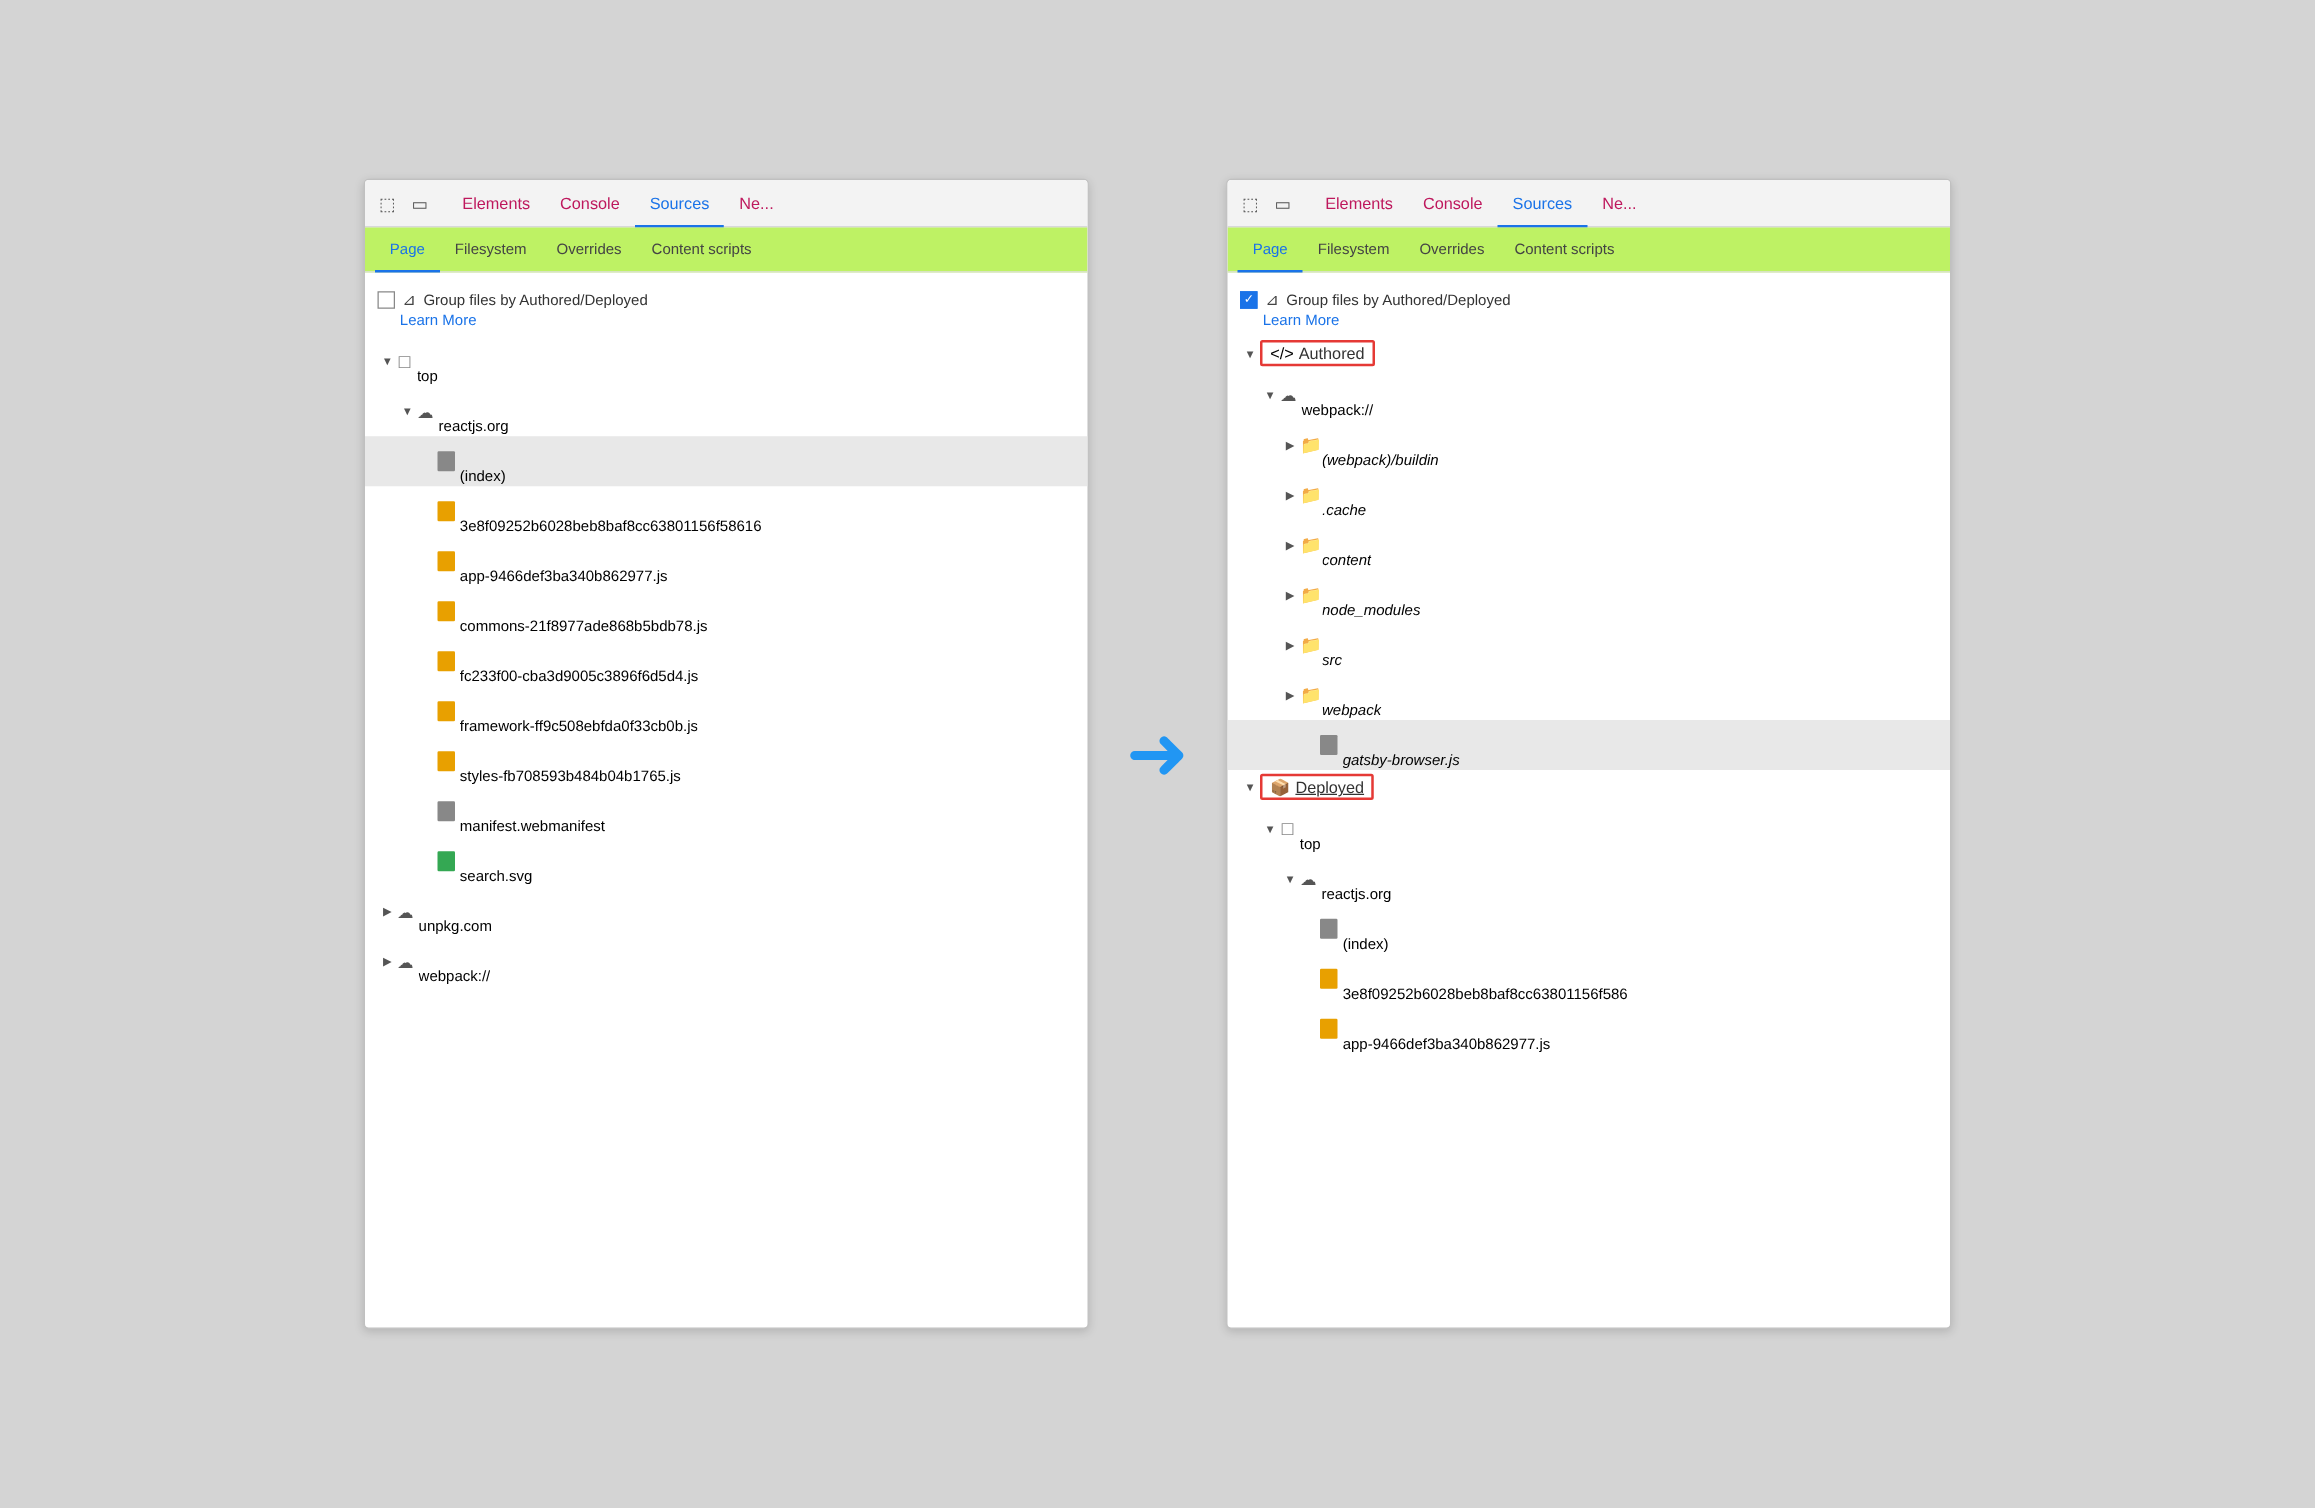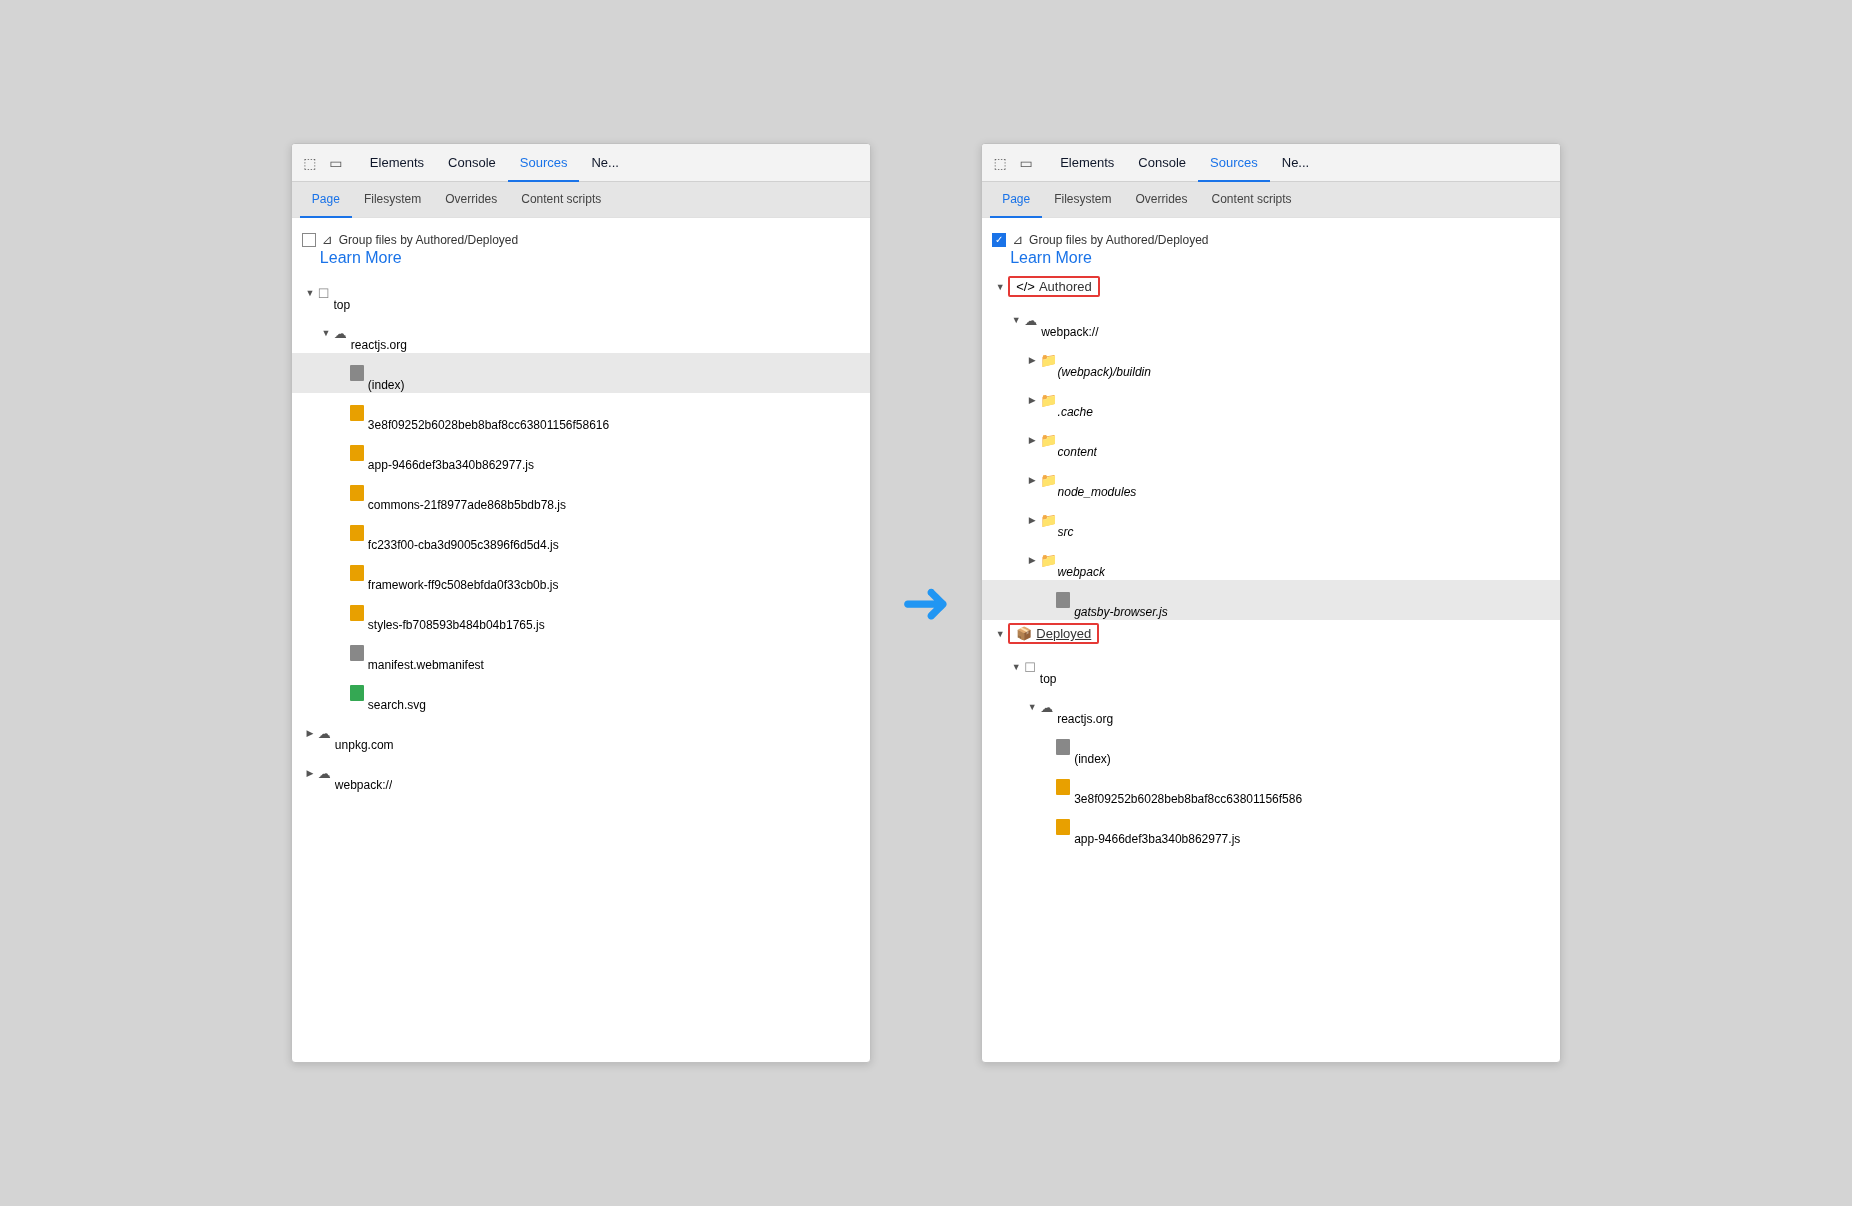--- a/index.html
+++ b/index.html
@@ -53,34 +53,34 @@
       justify-content: center;
       color: #555;
       font-size: 14px;
     }
     .tab-top {
       padding: 0 12px;
       height: 38px;
       display: flex;
       align-items: center;
       font-size: 13px;
-      color: #0f172a;
+      color: #be185d;
       cursor: pointer;
       border-bottom: 2px solid transparent;
       margin-bottom: -1px;
     }
     .tab-top.active {
       color: #1a73e8;
       border-bottom: 2px solid #1a73e8;
       font-weight: 500;
     }
     .tab-bar-sub {
       display: flex;
       align-items: center;
-      background: #e5e5e5;
+      background: #bef264;
       border-bottom: 1px solid #e0e0e0;
       padding: 0 8px;
       height: 36px;
       gap: 0px;
     }
     .tab-sub {
       padding: 0 12px;
       height: 36px;
       display: flex;
       align-items: center;
@@ -129,21 +129,21 @@
       font-size: 13px;
       color: #444;
     }
     .group-files-label {
       font-size: 12px;
       color: #333;
       text-align: center;
     }
     .learn-more {
       color: #1a73e8;
-      font-size: 16px;
+      font-size: 12px;
       text-decoration: none;
       padding-left: 28px;
       display: block;
       padding-bottom: 6px;
     }
     .tree-item {
       display: flex;
       align-items: center;
       padding: 1px 0 1px 0;
       font-size: 12px;

